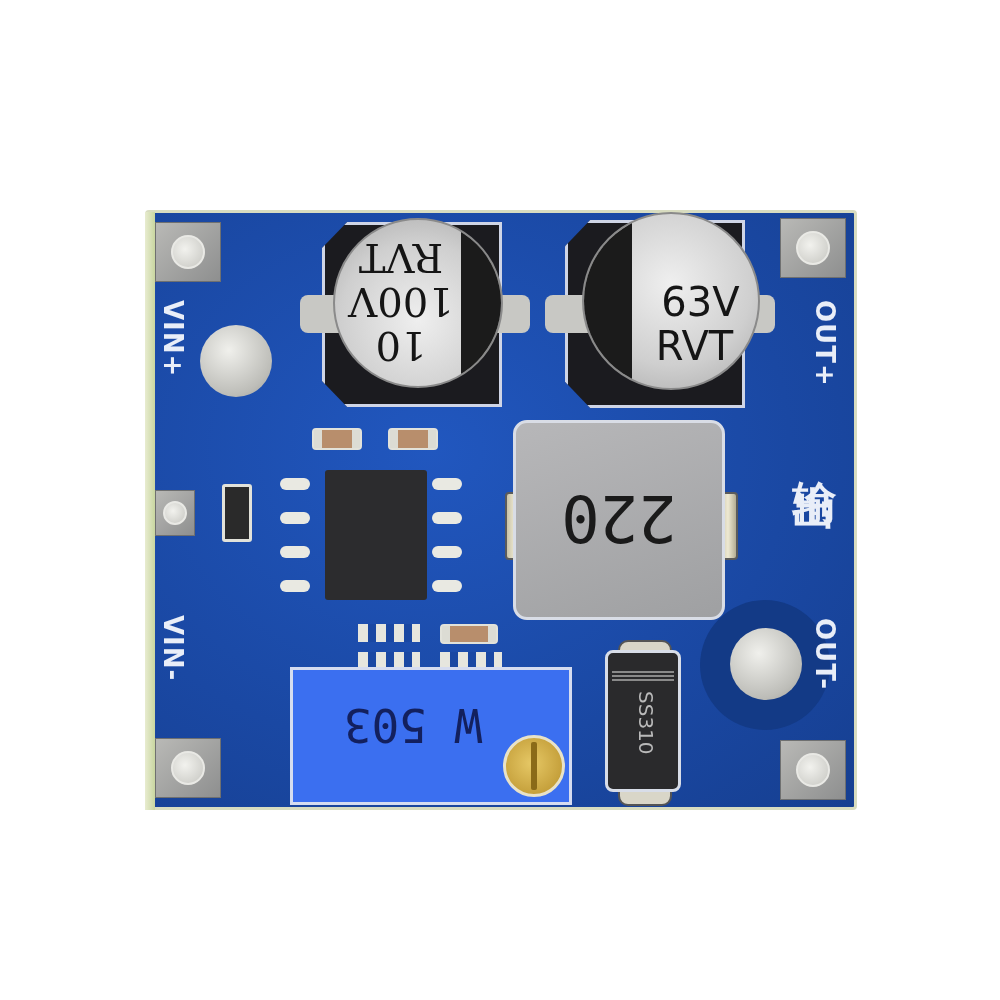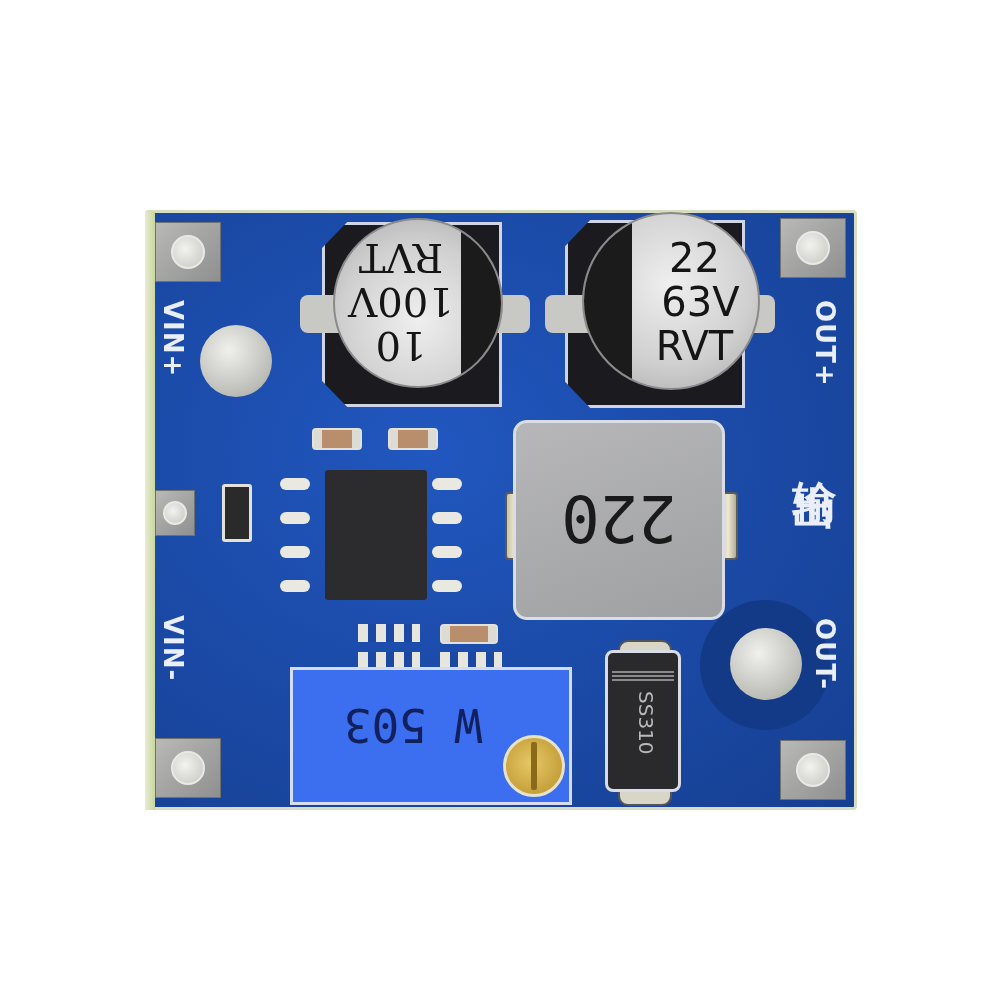--- a/index.html
+++ b/index.html
@@ -68,21 +68,20 @@
   <div class="cap-stripe" style="left:0;width:40px;"></div>
   <div class="cap-txt" style="left:40px;top:18px;width:120px;">10</div>
   <div class="cap-txt" style="left:40px;top:62px;width:120px;">100V</div>
   <div class="cap-txt" style="left:40px;top:106px;width:120px;">RVT</div>
 </div>
 
 <div class="abs cap-base" style="left:565px;top:220px;width:180px;height:188px;"></div>
 <div class="abs" style="left:545px;top:295px;width:230px;height:38px;background:#c8c8c4;border-radius:8px;"></div>
 <div class="abs cap-can" style="left:582px;top:212px;width:178px;height:178px;">
   <div class="cap-stripe" style="left:0;width:48px;"></div>
-  <div class="cap-txt" style="left:48px;top:22px;width:125px;font-family:'DejaVu Sans',sans-serif;">22</div>
   <div class="cap-txt" style="left:48px;top:66px;width:137px;font-family:'DejaVu Sans',sans-serif;">63V</div>
   <div class="cap-txt" style="left:48px;top:110px;width:125px;font-family:'DejaVu Sans',sans-serif;">RVT</div>
 </div>
 
 <div class="abs smd" style="left:312px;top:428px;width:50px;height:22px;"></div>
 <div class="abs smd" style="left:388px;top:428px;width:50px;height:22px;"></div>
 <div class="abs" style="left:222px;top:484px;width:24px;height:52px;background:#2a2a2a;border:3px solid #e2e2da;border-radius:3px;"></div>
 
 <div class="abs ic" style="left:325px;top:470px;width:102px;height:130px;"></div>
 <div class="abs pin" style="left:280px;top:478px;"></div>

